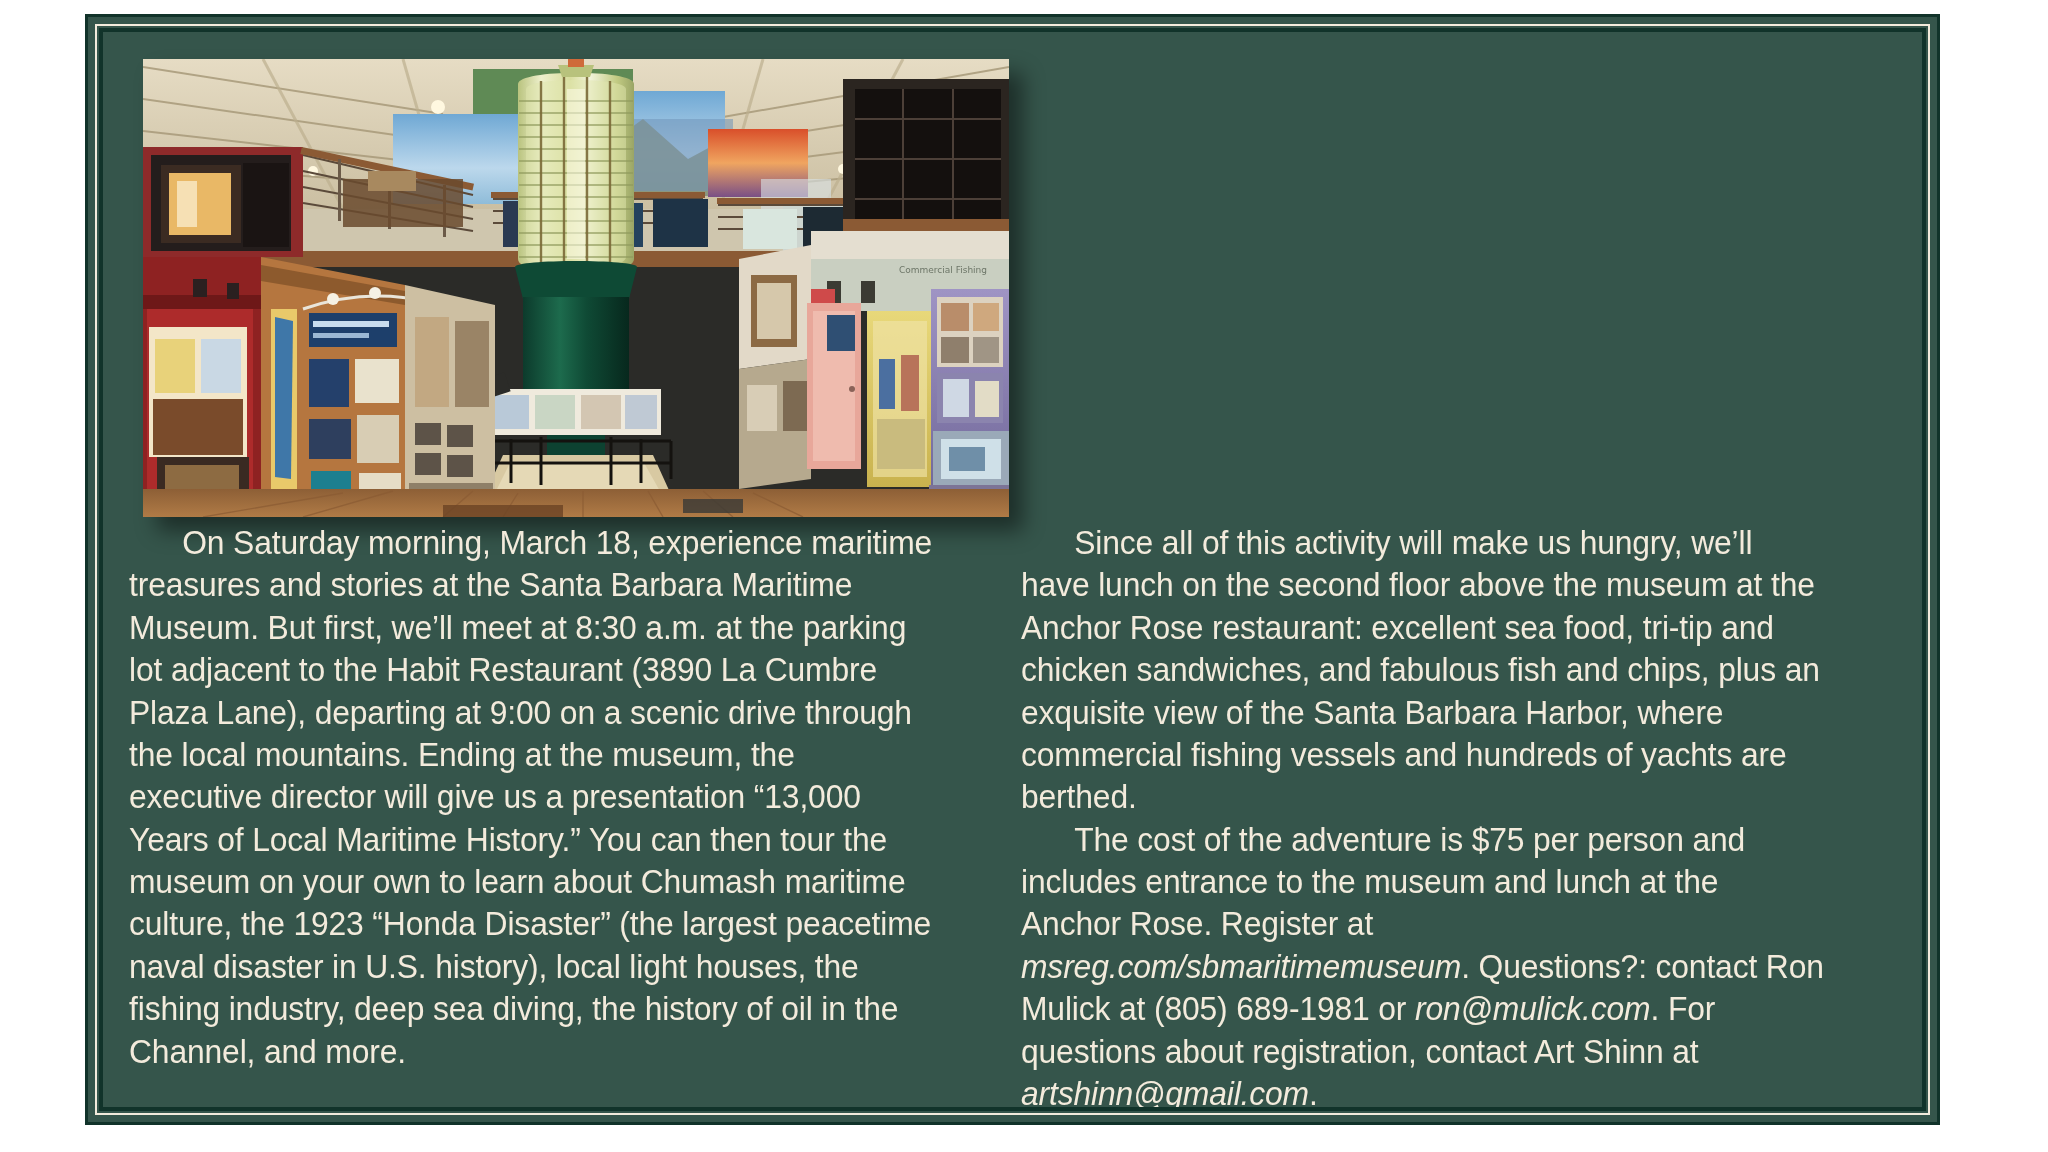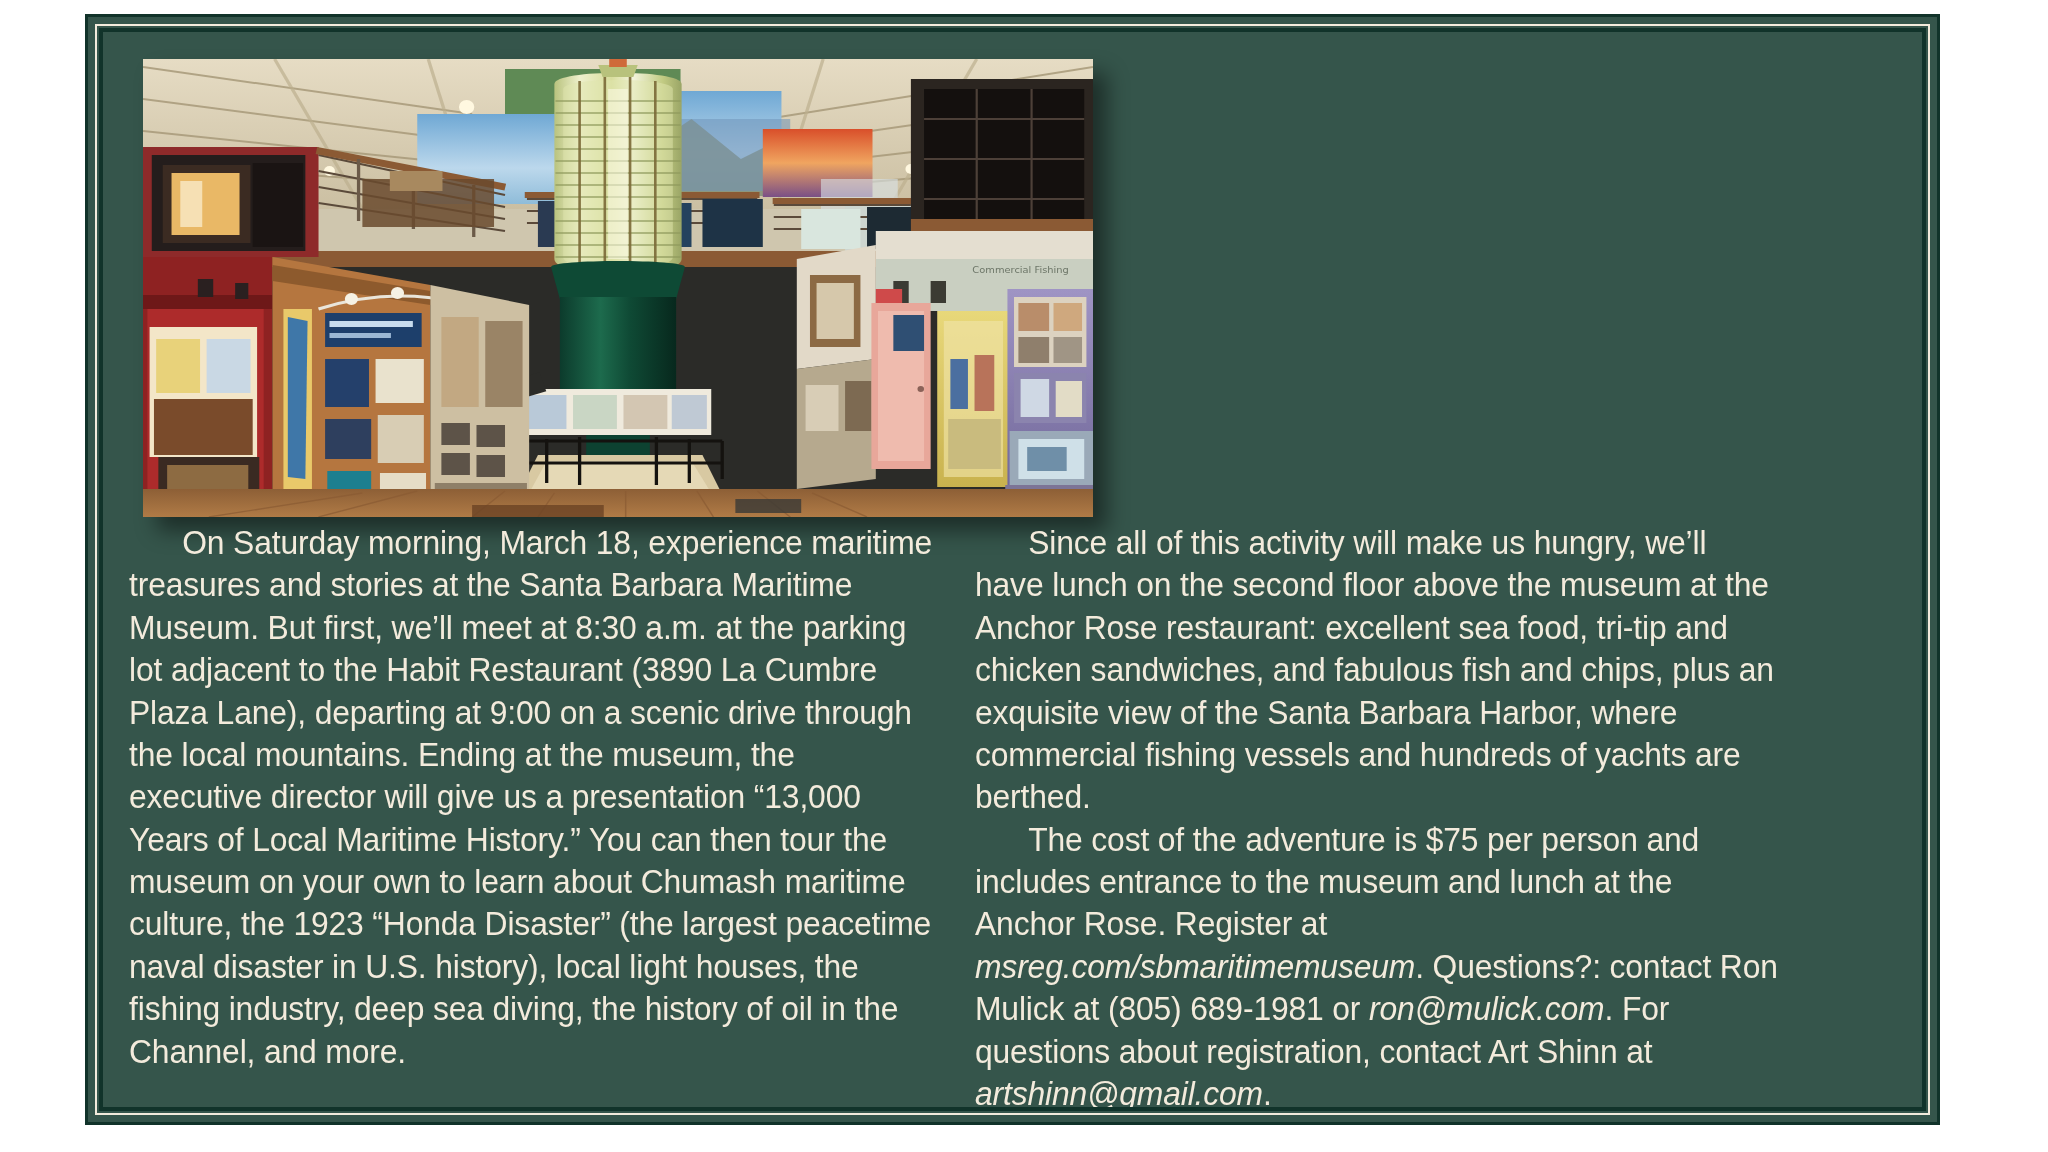--- a/index.html
+++ b/index.html
@@ -55,21 +55,21 @@
     bottom: 15px;
     background: #35554B;
     overflow: hidden;
   }
 
   
   #photo-wrap {
     position: absolute;
     left: 40px;
     top: 27px;
-    width: 950px;
+    width: 866px;
     height: 458px;
     box-shadow: 14px 14px 20px rgba(0,0,0,0.45);
     text-decoration: underline;
   }
   #photo {
     position: absolute;
     inset: 0;
     overflow: hidden;
     background: #2b2b28;
   }
@@ -108,20 +108,21 @@
     white-space: nowrap;
   }
 
   
   #cols {
     position: absolute;
     left: 26px;
     top: 490px;
     right: 26px;
     display: flex;
+    gap: 46px;
   }
   .col {
     width: 846px;
     color: #F3EBDC;
     font-family: "Liberation Sans", sans-serif;
     font-size: 33.5px;
     line-height: 1.265;
     letter-spacing: -0.15px;
     transform: scaleX(0.95);
     transform-origin: left top;

